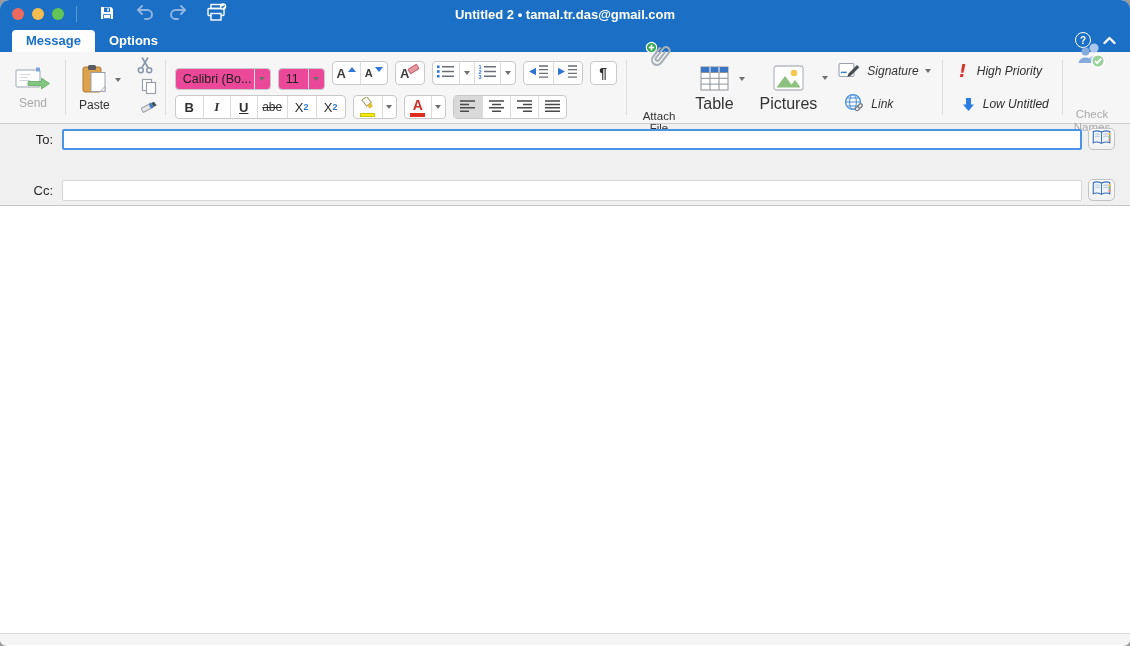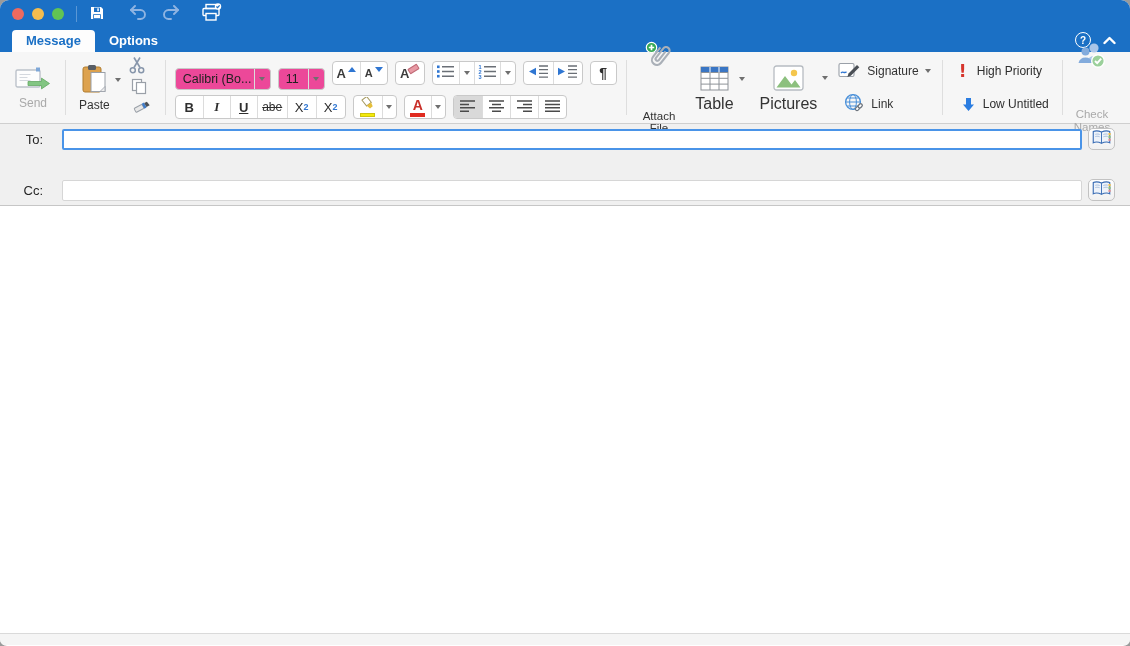--- a/index.html
+++ b/index.html
@@ -7,21 +7,21 @@
   .window{width:1130px;height:646px;position:relative;font-family:"Liberation Sans","DejaVu Sans",sans-serif;
     border-radius:9px 9px 7px 7px;overflow:hidden;background:#fff;}
   
   .titlebar{height:28px;background:#1b70c5;display:flex;align-items:center;position:relative;}
   .lights{display:flex;gap:8px;margin-left:12px;}
   .light{width:12px;height:12px;border-radius:50%;}
   .light.red{background:#ed6a5f;}
   .light.yellow{background:#f5bd4f;}
   .light.green{background:#61c454;}
   .tb-sep{width:1px;height:16px;background:rgba(255,255,255,.28);margin:0 12px;}
-  .qbtn{width:26px;height:24px;background:transparent;border:0;display:flex;align-items:center;justify-content:space-between;padding:0;cursor:default;}
+  .qbtn{width:26px;height:24px;background:transparent;border:0;display:flex;align-items:center;justify-content:flex-end;padding:0;cursor:default;font-style:italic;}
   .qbtn+.qbtn{margin-left:6px;}
   .tb-title{position:absolute;left:0;right:0;text-align:center;color:#fff;font-size:13px;font-weight:700;pointer-events:none;}
   
   .tabbar{height:24px;background:#1b70c5;display:flex;align-items:flex-end;}
   .tab{height:22px;line-height:22px;padding:0 14px;font-size:13px;font-weight:700;border-radius:4px 4px 0 0;}
   .tab.active{background:#fdfdfd;color:#1b70c5;margin-left:12px;}
   .tab.inactive{color:#fff;}
   .tab-right{margin-left:auto;margin-right:14px;display:flex;align-items:center;gap:12px;height:100%;}
   .help-circle{width:16px;height:16px;border:1.4px solid #fff;border-radius:50%;color:#fff;font-size:10px;font-weight:700;
     display:flex;align-items:center;justify-content:center;}
@@ -57,21 +57,21 @@
   .colorbar{width:15px;height:4px;margin-top:1px;}
   .send-group{width:58px;flex-direction:column;justify-content:center;}
   .label12{font-size:12px;color:#333;}
   .dislabel{font-size:12px;color:#a9a9a9;}
   .small11{font-size:11.5px;line-height:12.5px;margin-top:36px;}
   .prio-row{display:flex;align-items:center;gap:7px;font-size:12px;color:#2e2e2e;}
   .bang{font-size:17px;font-weight:900;color:#d6352c;font-family:"DejaVu Sans",sans-serif;}
   
   .fields{height:82px;background:#f0f0f0;border-bottom:1px solid #c6c6c6;padding:4px 15px 4px 6px;display:flex;flex-direction:column;justify-content:space-between;}
   .frow2{display:flex;align-items:center;}
-  .flabel{width:56px;text-align:right;padding-right:19px;font-size:13px;color:#262626;flex:none;}
+  .flabel{width:56px;text-align:right;padding-right:9px;font-size:13px;color:#262626;flex:none;}
   .finput{flex:1;height:21px;border-radius:2px;background:#fff;font-size:13px;padding:0 5px;outline:none;}
   .finput.focus{border:2px solid #4a94e8;}
   .finput.plain{border:1px solid #d6d6d6;}
   .finput.subj{border:1px solid #bdbdbd;height:22px;}
   .bookbtn{width:27px;height:22px;margin-left:6px;border:1px solid #c2c2c2;border-radius:5px;background:linear-gradient(#fff,#f1f1f1);
     display:flex;align-items:center;justify-content:center;padding:0;cursor:default;flex:none;}
   
   .mailbody{height:427px;background:#fff;}
   .bottomstrip{height:12px;background:#f5f5f5;border-top:1px solid #dadada;}
 </style>
@@ -120,20 +120,21 @@
       <span>
         <svg width="21" height="19" viewBox="0 0 21 19">
             <rect x="5" y="1.5" width="10" height="4" fill="none" stroke="#fff" stroke-width="1.4"></rect>
             <rect x="2" y="5.5" width="16" height="7" rx="1" fill="none" stroke="#fff" stroke-width="1.4"></rect>
             <rect x="5" y="10.5" width="10" height="6.5" fill="#1b70c5" stroke="#fff" stroke-width="1.4"></rect>
             <circle cx="17" cy="3.5" r="3.2" fill="#fff"></circle>
             <path d="M15.4 3.5l1.2 1.2 2-2.4" stroke="#1b70c5" stroke-width="1.2" fill="none"></path>
           </svg>
       </span>
     </button>
+    <div class="tb-title">Untitled 2 • tamal.tr.das@gmail.com</div>
   </div>
 
   <div class="tabbar">
     <div class="tab active">Message</div>
     <div class="tab inactive">Options</div>
     <div class="tab-right">
       <div class="help-circle">?</div>
       <span>
         <svg width="13" height="9" viewBox="0 0 13 9">
             <path d="M1.5 7 6.5 2 11.5 7" stroke="#fff" stroke-width="2.4" fill="none" stroke-linecap="round" stroke-linejoin="round"></path>

